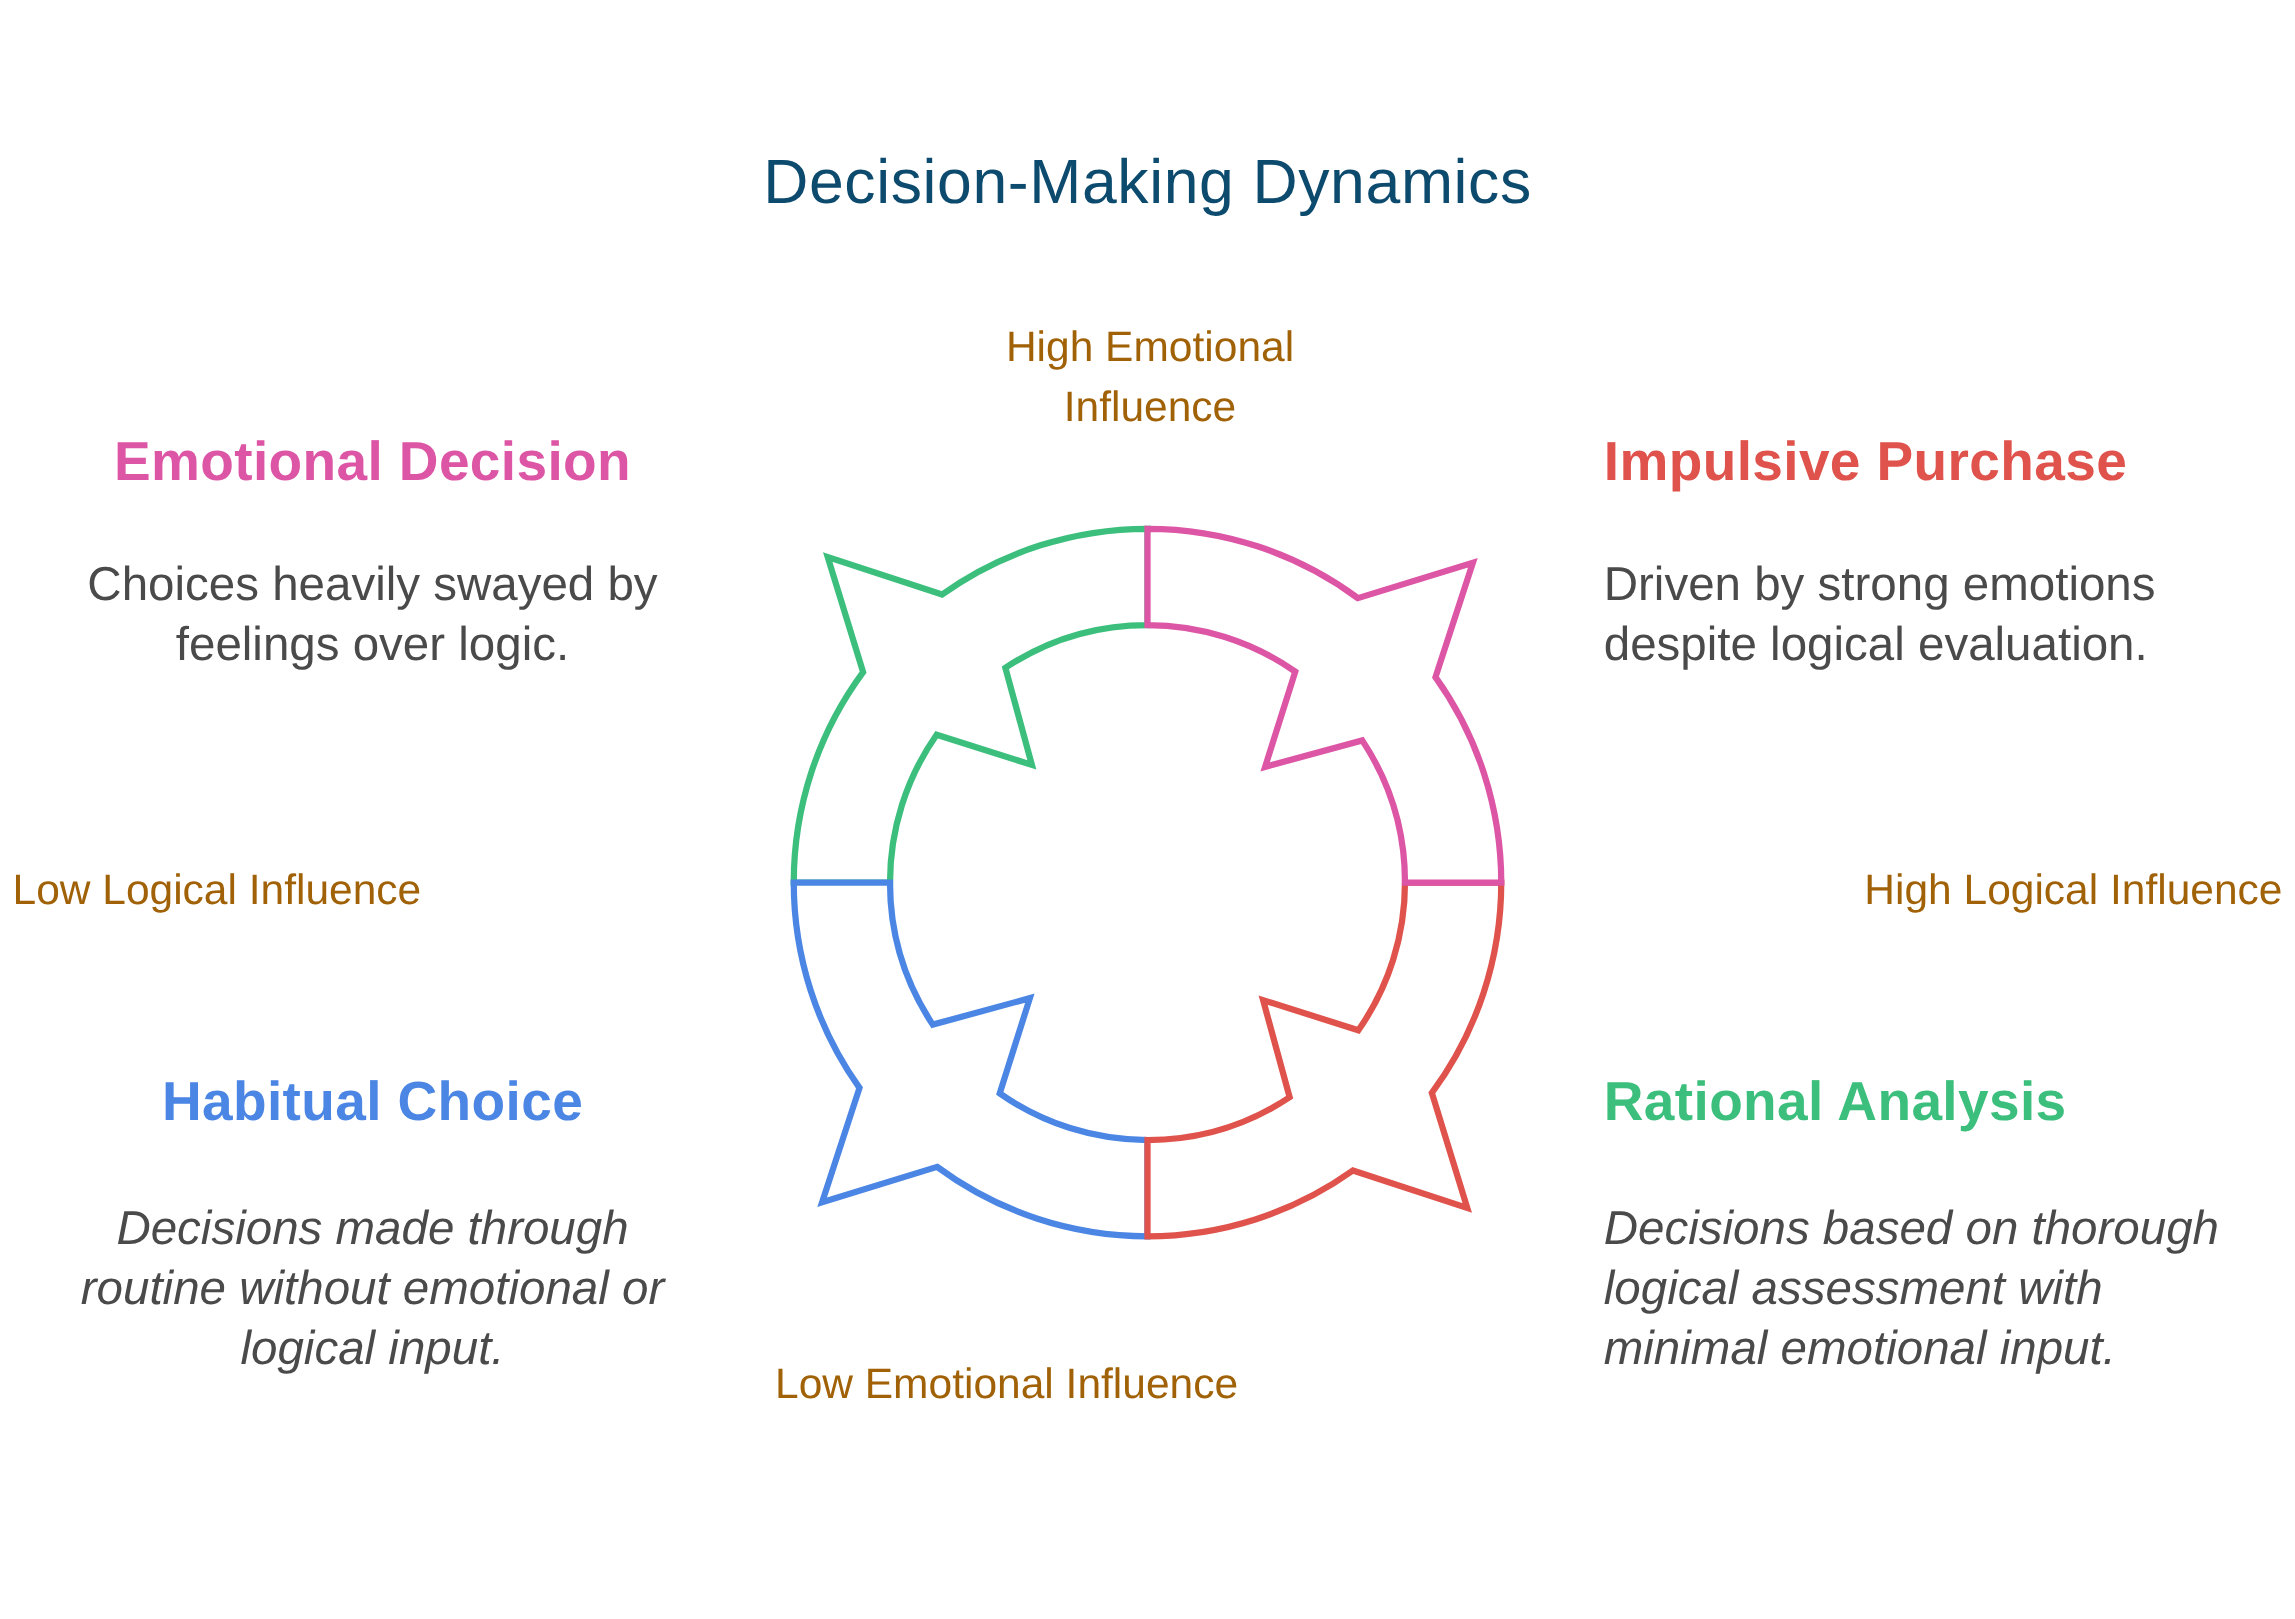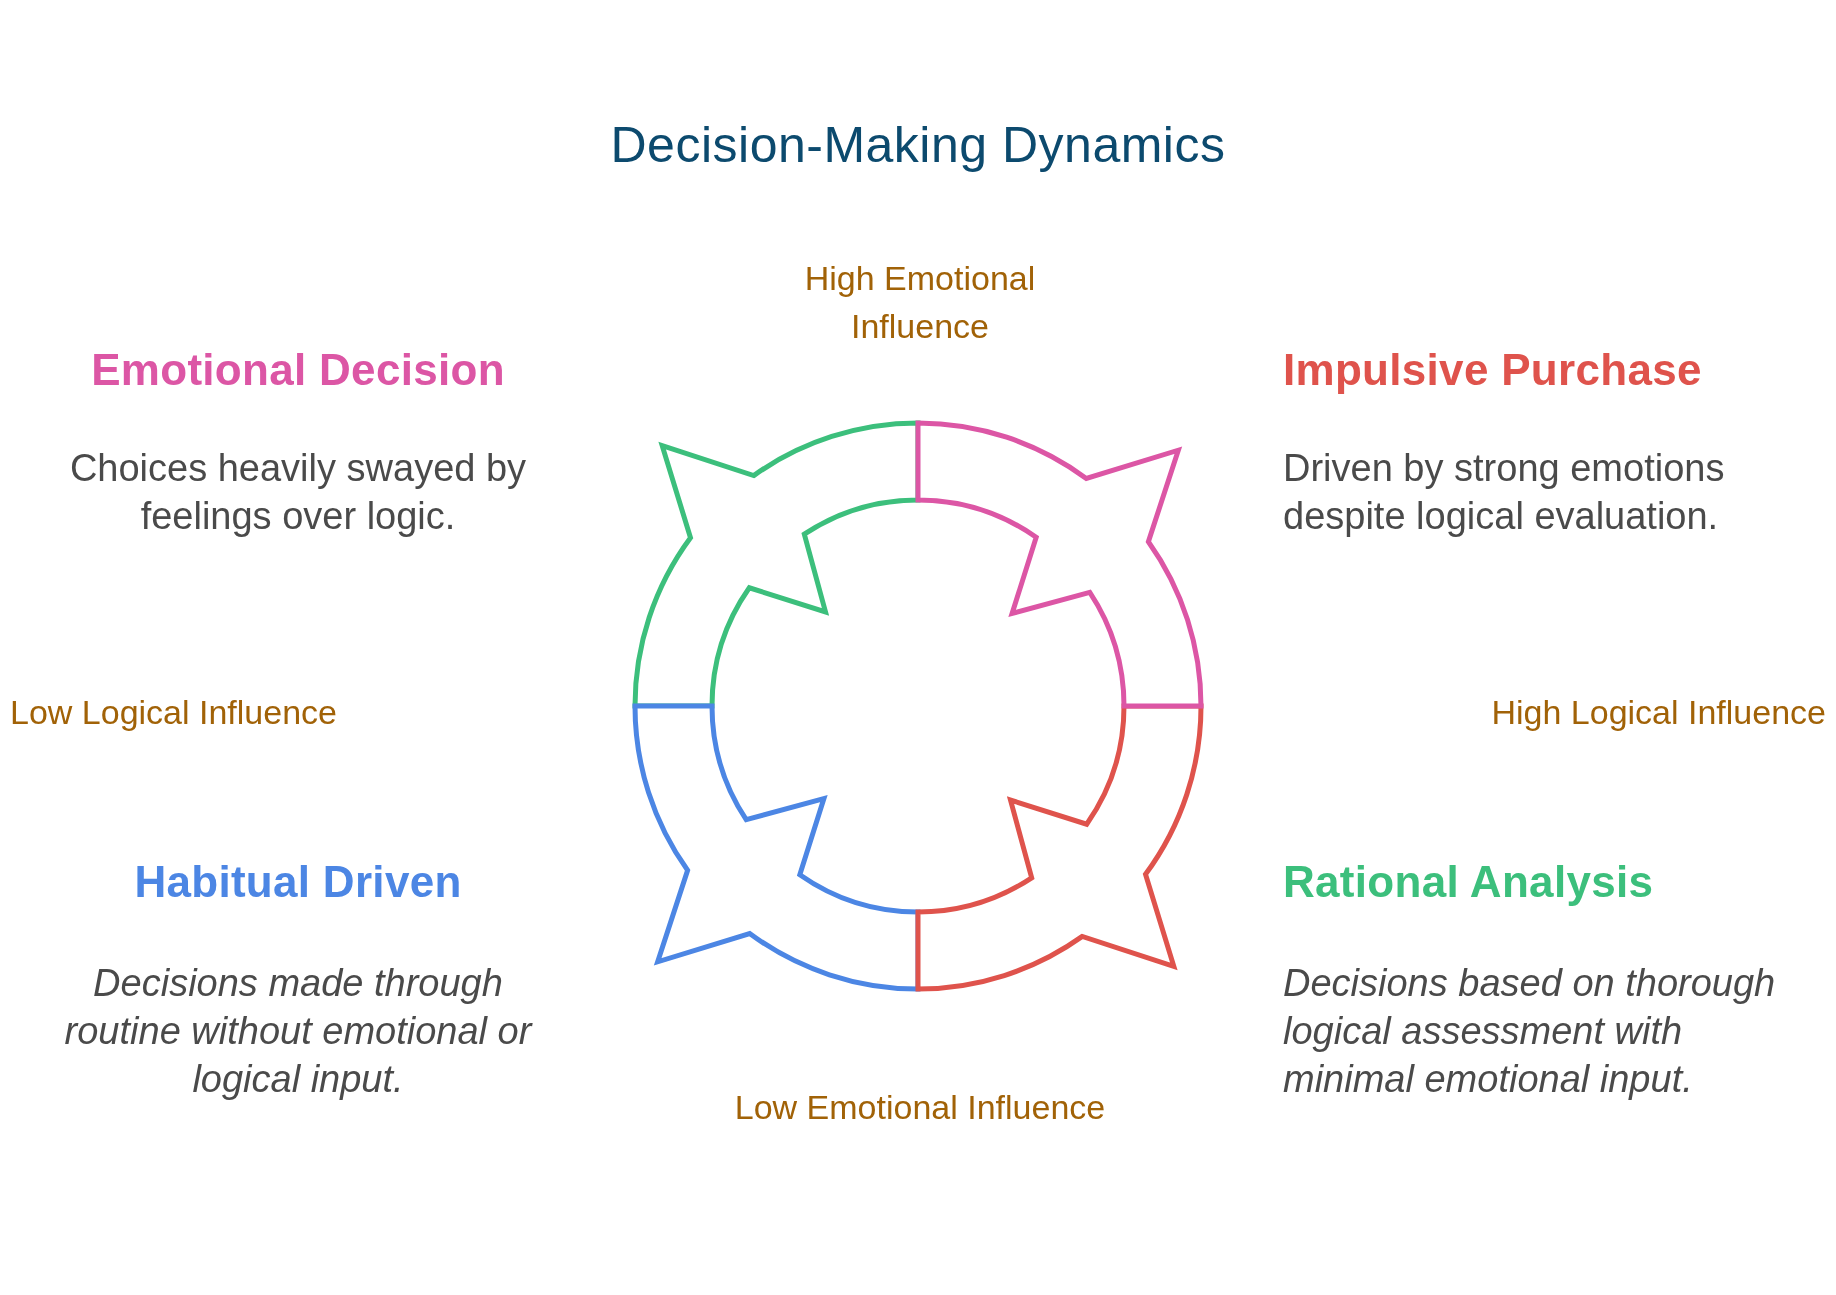--- a/index.html
+++ b/index.html
@@ -9,21 +9,21 @@
   }
   .abs{position:absolute;}
   .title{
     left:0;top:116px;width:1836px;text-align:center;
     font-size:50px;color:#0c4a6e;letter-spacing:0.5px;
   }
   .axis{
     font-size:34px;color:#a16207;line-height:48px;white-space:pre-line;
   }
   .axis-top{left:720px;top:254px;width:400px;text-align:center;}
-  .axis-bottom{left:620px;top:1083px;width:600px;text-align:center;}
+  .axis-bottom{left:620px;top:1083px;width:600px;}
   .axis-left{right:1326px;top:688px;width:500px;text-align:left;}
   .axis-right{left:1326px;top:688px;width:500px;text-align:right;}
   .q-head{
     font-size:44px;font-weight:bold;line-height:1;letter-spacing:0.3px;
   }
   .q-desc{
     font-size:38px;color:#4a4a4a;line-height:48px;white-space:pre-line;
   }
   .col-left{right:1258px;text-align:center;width:560px;}
   .col-right{left:1283px;text-align:left;width:560px;}
@@ -52,21 +52,21 @@
 <div class="abs axis axis-right">High Logical Influence</div>
 
 <div class="abs q-head col-left h-row1" style="color: rgb(220, 86, 165);">Emotional Decision</div>
 <div class="abs q-desc col-left p-row1">Choices heavily swayed by
 feelings over logic.</div>
 
 <div class="abs q-head col-right h-row1" style="color: rgb(223, 83, 76);">Impulsive Purchase</div>
 <div class="abs q-desc col-right p-row1">Driven by strong emotions
 despite logical evaluation.</div>
 
-<div class="abs q-head col-left h-row2" style="color: rgb(76, 134, 228);">Habitual Driven</div>
+<div class="abs q-head col-left h-row2" style="color: rgb(76, 134, 228);">Habitual Choice</div>
 <div class="abs q-desc col-left p-row2">Decisions made through
 routine without emotional or
 logical input.</div>
 
 <div class="abs q-head col-right h-row2" style="color: rgb(60, 191, 124);">Rational Analysis</div>
 <div class="abs q-desc col-right p-row2">Decisions based on thorough
 logical assessment with
 minimal emotional input.</div>
 
 </body></html>

